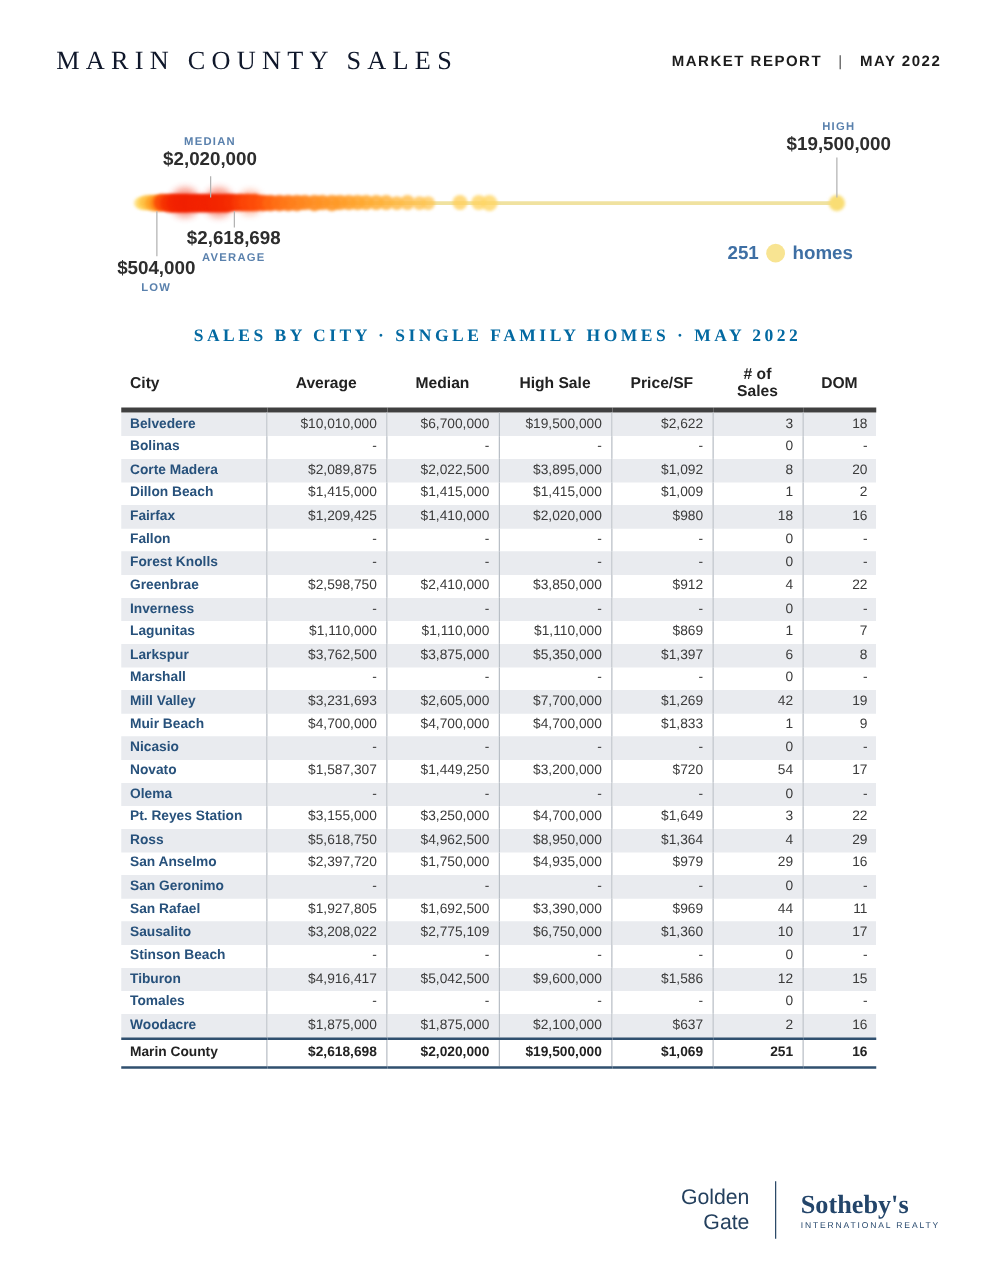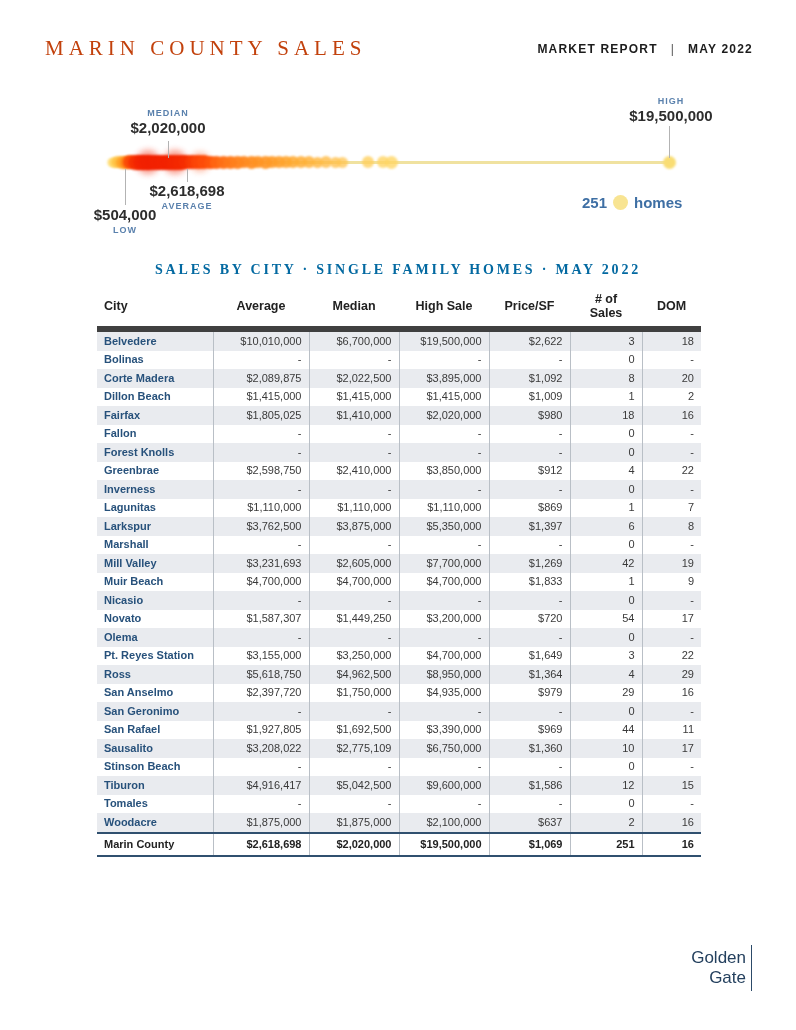--- a/index.html
+++ b/index.html
@@ -3,21 +3,21 @@
 <meta charset="utf-8">
 <style>
   html,body{margin:0;padding:0;background:#fff;}
   .page{position:relative;width:796px;height:1030px;background:#ffffff;overflow:hidden;
         font-family:"Liberation Sans",sans-serif;}
 
   
   .header{position:absolute;left:45px;right:43px;top:36px;display:flex;
           justify-content:space-between;align-items:center;}
   .page-title{font-family:"Liberation Serif",serif;font-size:21px;letter-spacing:5px;
-              color:#c2410c;font-weight:500;}
+              color:#0f172a;font-weight:500;}
   .report-tag{font-size:12px;font-weight:bold;letter-spacing:1.2px;color:#1c1c1c;}
   .report-tag .sep{padding:0 13px;color:#555;font-weight:normal;}
 
   
   .chart{position:absolute;left:0;top:95px;width:796px;height:150px;}
   .axis-line{position:absolute;left:112px;top:66px;width:557px;height:3px;
              background:#f0e2a0;border-radius:2px;}
   .dot{position:absolute;border-radius:50%;}
   .tick{position:absolute;width:1px;background:#b3b3b3;}
   .tick-median{left:168px;top:46px;height:17px;}
@@ -35,34 +35,34 @@
   .legend .num,.legend .word{font-size:15px;font-weight:bold;color:#3e6fa4;}
   .legend-dot{width:15px;height:15px;border-radius:50%;background:#f8e492;}
 
   
   .table-title{position:absolute;left:0;top:262px;width:796px;text-align:center;
                font-family:"Liberation Serif",serif;font-size:14px;font-weight:600;
                letter-spacing:2.8px;color:#0369a1;}
   .sales-table{position:absolute;left:97px;top:290px;width:604px;border-collapse:collapse;
                table-layout:fixed;}
   .sales-table thead th{font-size:12.5px;font-weight:bold;color:#222;
-                        padding:2px 7px 6px;border-bottom:6px solid #404040;text-align:center;}
+                        padding:2px 7px 6px;border-bottom:4px solid #404040;text-align:center;}
   .sales-table thead th.city-h{text-align:left;}
   .sales-table tbody td{font-size:11px;color:#3a3a3a;padding:2.5px 7px;line-height:13.5px;
                         white-space:nowrap;overflow:hidden;}
   .sales-table tbody td.num{text-align:right;}
   .sales-table tbody td.city{color:#27517b;font-weight:bold;text-align:left;}
   .sales-table tbody.rows tr:nth-child(odd){background:#e9ebef;}
   .sales-table tbody td + td{border-left:1px solid #b9bfc6;}
   .sales-table tbody.total-body td{font-weight:bold;color:#222;padding:4px 7px;
         border-top:2px solid #30506f;border-bottom:2px solid #30506f;}
   .sales-table tbody.total-body td.city{color:#222;margin-left:33px;}
 
   
-  .footer{position:absolute;top:945px;right:44px;display:flex;align-items:center;gap:5px;}
+  .footer{position:absolute;top:945px;right:44px;display:flex;align-items:center;gap:20px;}
   .gg-block{text-align:right;font-size:17px;color:#24405e;line-height:1.18;}
   .footer-divider{width:1px;height:46px;background:#2c4a68;}
   .sir-block{text-align:left;}
   .sir-name{font-family:"Liberation Serif",serif;font-size:21px;font-weight:bold;
             color:#23456a;line-height:1.05;}
   .sir-sub{font-size:6.8px;letter-spacing:1.5px;color:#23456a;margin-top:2px;}
 </style>
 </head>
 <body>
 
@@ -209,21 +209,21 @@
           <td class="city">Dillon Beach</td>
           <td class="num">$1,415,000</td>
           <td class="num">$1,415,000</td>
           <td class="num">$1,415,000</td>
           <td class="num">$1,009</td>
           <td class="num">1</td>
           <td class="num">2</td>
         </tr>
         <tr>
           <td class="city">Fairfax</td>
-          <td class="num">$1,805,025</td>
+          <td class="num">$1,209,425</td>
           <td class="num">$1,410,000</td>
           <td class="num">$2,020,000</td>
           <td class="num">$980</td>
           <td class="num">18</td>
           <td class="num">16</td>
         </tr>
         <tr>
           <td class="city">Fallon</td>
           <td class="num">-</td>
           <td class="num">-</td>
@@ -434,15 +434,19 @@
         </tr>
       </tbody>
   </table>
 
   <div class="footer">
     <div class="gg-block">
       <div>Golden</div>
       <div>Gate</div>
     </div>
     <div class="footer-divider"></div>
+    <div class="sir-block">
+      <div class="sir-name">Sotheby's</div>
+      <div class="sir-sub">INTERNATIONAL REALTY</div>
+    </div>
   </div>
 
 </div>
 
 </body></html>

